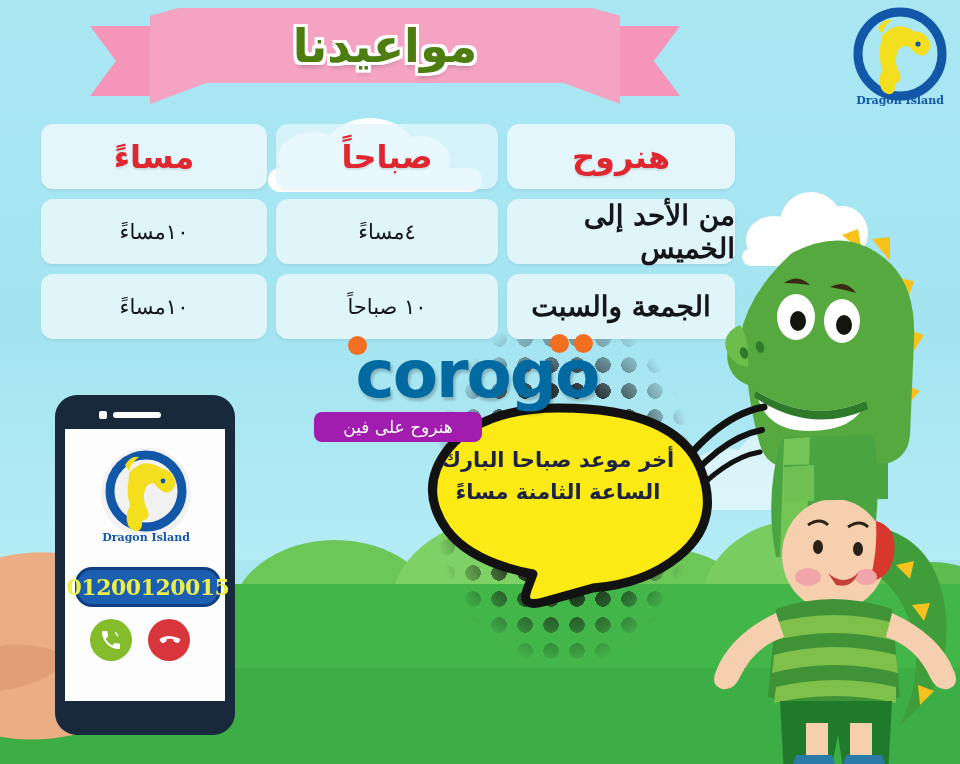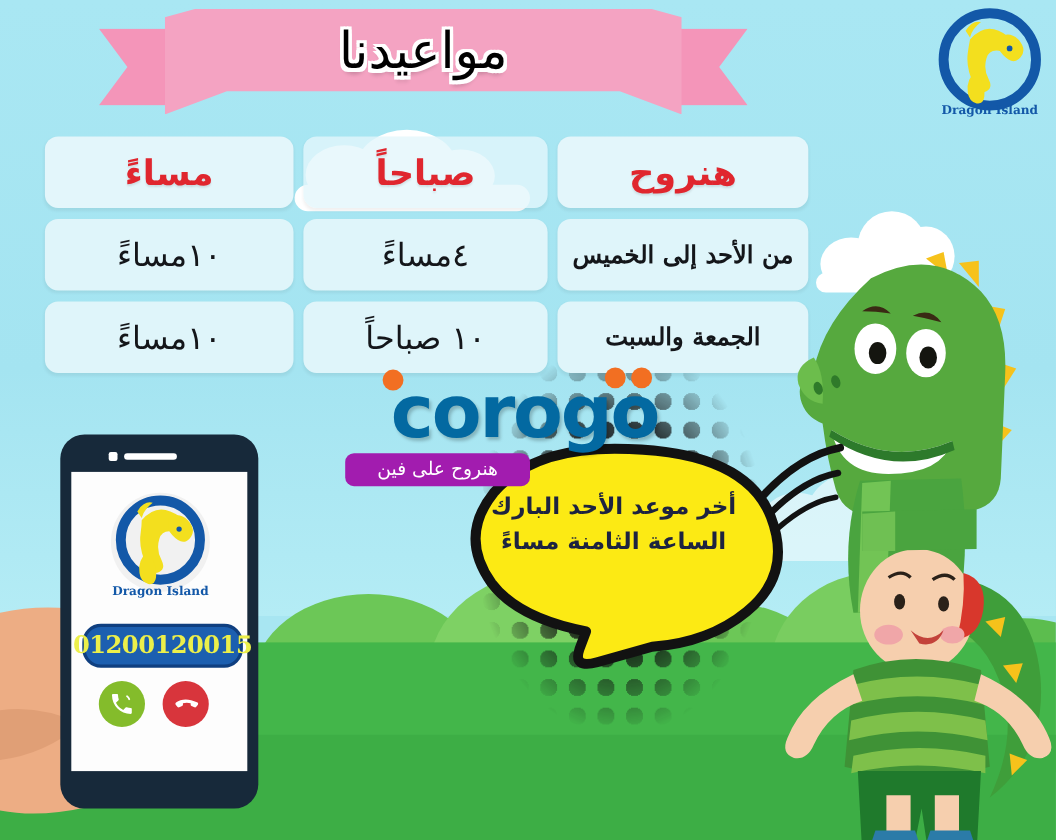--- a/index.html
+++ b/index.html
@@ -37,21 +37,21 @@
 
   
   .ribbon-wrap{position:absolute;left:150px;top:8px;width:470px;height:108px;}
   .ribbon-main2{position:absolute;left:0;top:0;width:470px;height:96px;background:#f4a3c2;
      clip-path:polygon(0% 8%,6% 0%,94% 0%,100% 8%,100% 100%,88% 78%,12% 78%,0% 100%);}
   .ribbon-left{position:absolute;left:-60px;top:18px;width:74px;height:70px;background:#f495b9;
      clip-path:polygon(0 0,74px 0,74px 70px,0 70px,26px 35px);}
   .ribbon-right{position:absolute;right:-60px;top:18px;width:74px;height:70px;background:#f495b9;
      clip-path:polygon(0 0,74px 0,48px 35px,74px 70px,0 70px);}
   .ribbon-title{position:absolute;left:0;top:6px;width:470px;text-align:center;
-     font-size:46px;font-weight:normal;color:#000000;
+     font-size:46px;font-weight:bold;color:#4d7c0f;
      text-shadow:
         -3px -3px 0 #fff, 3px -3px 0 #fff, -3px 3px 0 #fff, 3px 3px 0 #fff,
         -3px 0 0 #fff, 3px 0 0 #fff, 0 -3px 0 #fff, 0 3px 0 #fff,
         0 5px 4px rgba(0,0,0,.18);
      line-height:64px;letter-spacing:0px;}
 
   
   .table{position:absolute;left:41px;top:124px;width:694px;direction:rtl;}
   .trow{display:flex;gap:9px;margin-bottom:10px;}
   .cell{
@@ -59,22 +59,22 @@
     display:flex;align-items:center;justify-content:center;
     box-shadow:0 2px 3px rgba(0,0,0,.06);
   }
   .c-day{width:228px;height:65px;}
   .c-morn{width:222px;height:65px;}
   .c-eve{width:226px;height:65px;}
   .head .cell{background:#e3f6fb;}
   .head .c-morn{background:rgba(227,246,251,.80);}
   .head-text{font-size:32px;font-weight:bold;color:#e0262e;
      text-shadow:0 2px 2px rgba(0,0,0,.10);}
-  .body-text{font-size:29px;color:#14161a;font-family:"DejaVu Serif","Liberation Serif",serif;}
-  .body-text.small{font-size:22px;font-weight:bold;}
+  .body-text{font-size:21px;color:#14161a;font-family:"DejaVu Serif","Liberation Serif",serif;}
+  .body-text.small{font-size:28px;font-weight:bold;}
 
   
   .bubble{position:absolute;left:408px;top:412px;width:300px;height:185px;}
   .bubble-text{position:absolute;left:14px;top:32px;width:272px;text-align:center;
      color:#1d2340;font-size:21px;font-weight:bold;line-height:32px;direction:rtl;}
 
   
   .phone{position:absolute;left:55px;top:395px;width:180px;height:340px;}
   .phone-body{position:absolute;left:0;top:0;width:180px;height:340px;
      background:#17293a;border-radius:22px;}
@@ -293,21 +293,21 @@
     <path d="M34 104 q40 -46 76 -52" stroke="#121212" stroke-width="5" fill="none" stroke-linecap="round"></path>
   </svg>
 
   <div class="bubble">
     <svg style="position:absolute;left:-14px;top:-12px;" width="330" height="210" viewBox="0 0 330 210">
       <path d="M165 8 q118 0 142 62 q20 52 -22 86 q-34 28 -86 32
                l-50 14 q-22 6 -16 -12 l6 -16
                q-62 -12 -86 -44 q-30 -42 2 -82 q34 -40 110 -40z" fill="#fcea14" stroke="#121212" stroke-width="9" stroke-linejoin="round"></path>
     </svg>
     <div class="bubble-text">
-      <div>أخر موعد الأحد البارك</div>
+      <div>أخر موعد صباحا البارك</div>
       <div>الساعة الثامنة مساءً</div>
     </div>
   </div>
 
   <div class="wm">
     <div class="wm-text">corogo</div>
     <div class="wm-dot" style="left:36px;top:-4px;"></div>
     <div class="wm-dot" style="left:238px;top:-6px;"></div>
     <div class="wm-dot" style="left:262px;top:-6px;"></div>
     <div class="wm-badge">

